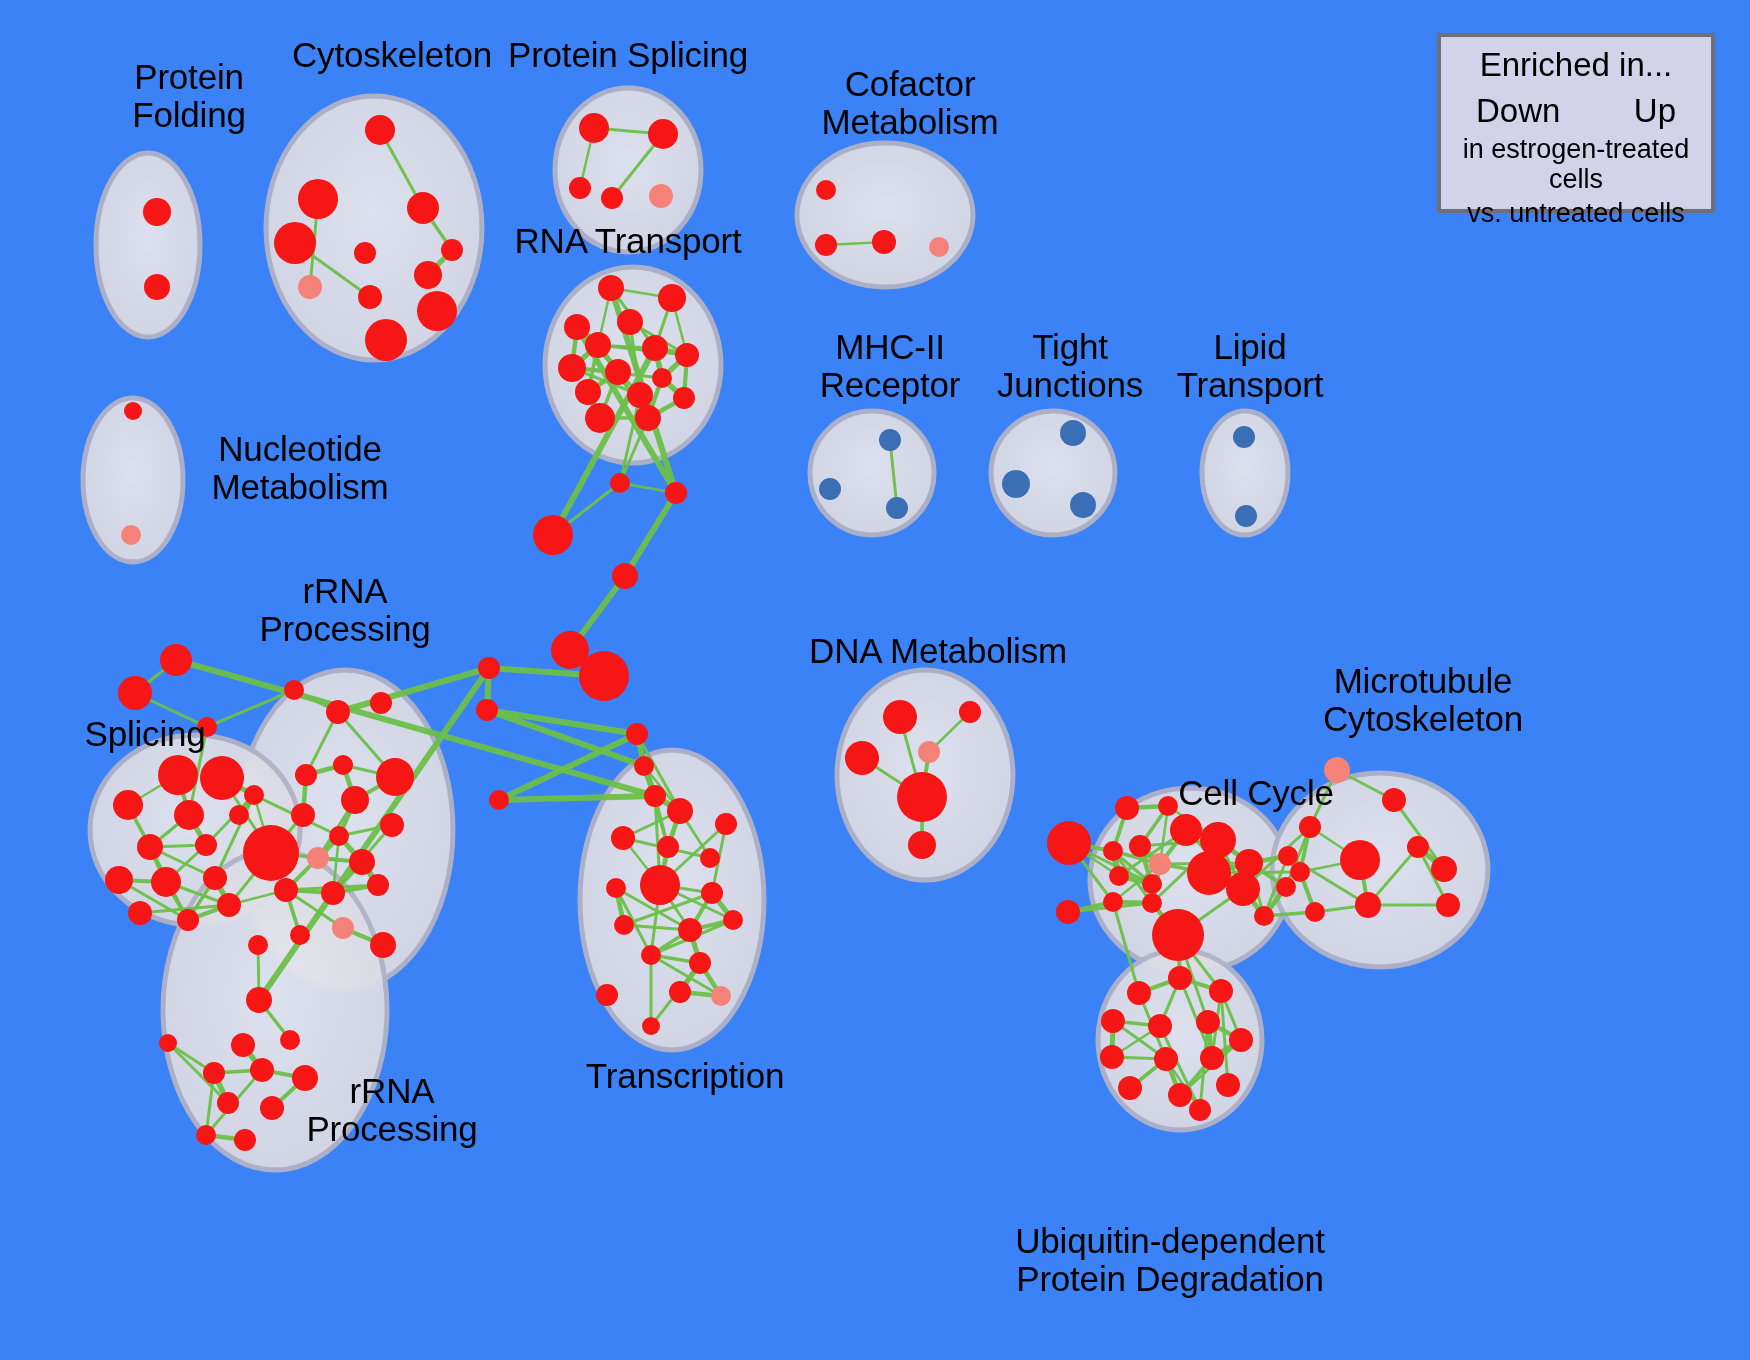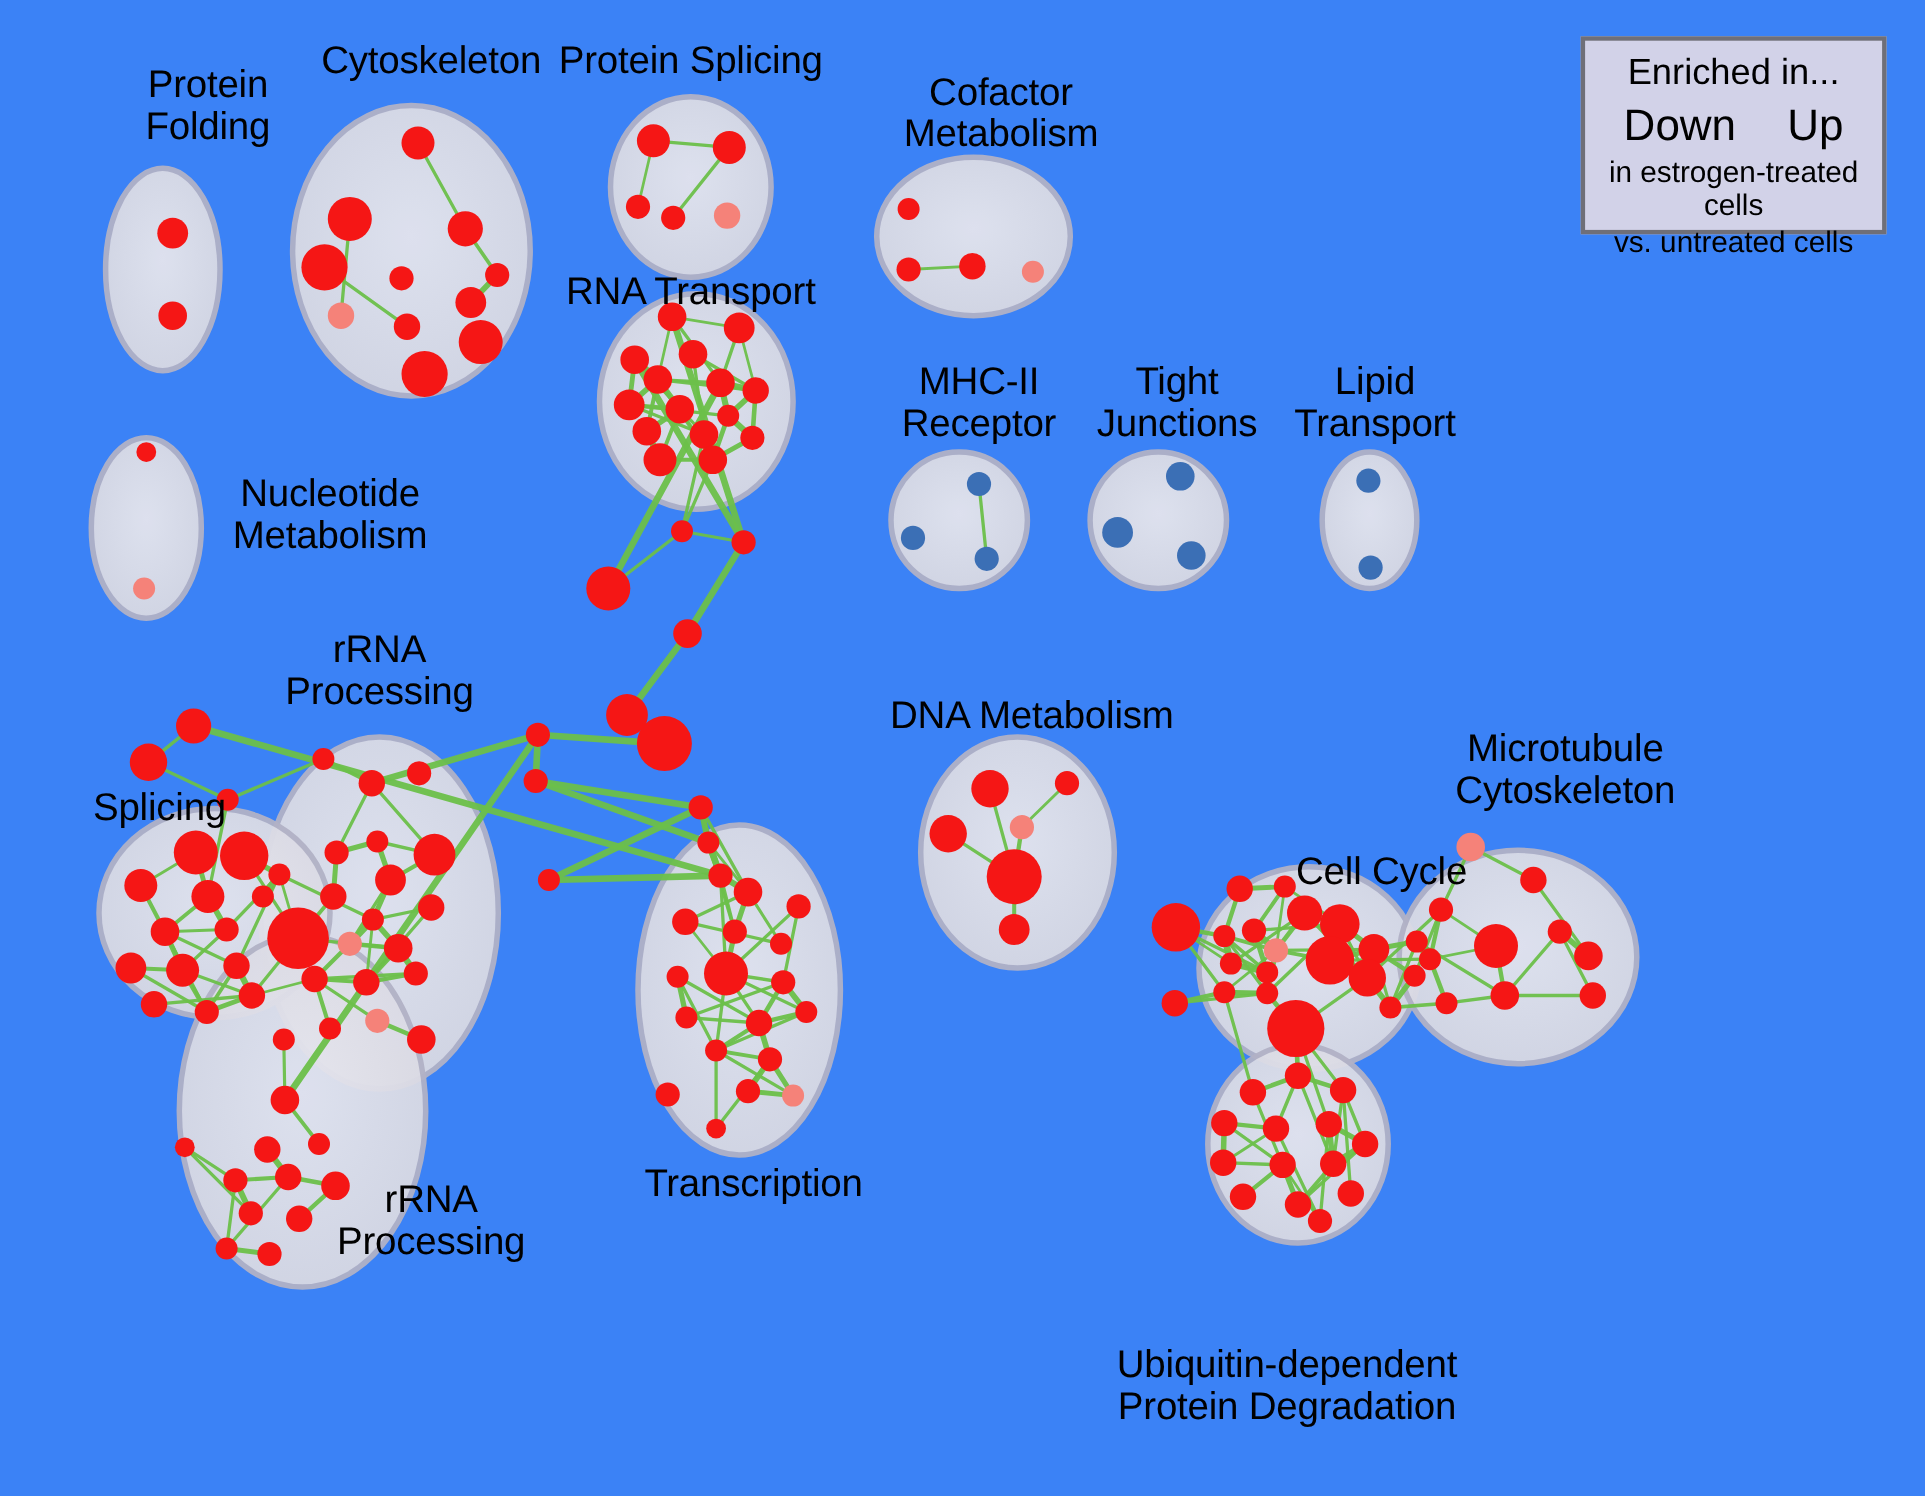--- a/index.html
+++ b/index.html
@@ -9,21 +9,21 @@
   .clabel{position:absolute;color:#000;font-family:"Liberation Sans",sans-serif;
           font-size:35px;line-height:1.08;text-align:center;white-space:pre;
           font-weight:400;letter-spacing:-0.2px;}
   #legend{position:absolute;left:1437px;top:33px;width:278px;height:180px;
           background:#d2d2e8;border:4px solid #6f6f78;box-sizing:border-box;
           display:flex;flex-direction:column;align-items:center;padding-top:9px;}
   #legend .lg-title{font-size:33px;color:#000;margin-bottom:6px;}
   #gradbar{width:168px;height:60px;
      background:linear-gradient(to right,#3b6fb5 0%,#6f9acf 18%,#b9d0e6 36%,#f4f6f8 50%,#f6c9c5 62%,#ef5048 82%,#f1201a 100%);}
   #legend .lg-row{width:200px;display:flex;justify-content:space-between;
-          font-size:40px;color:#000;margin-top:2px;}
+          font-size:33px;color:#000;margin-top:2px;}
   #legend .lg-sub{font-size:27px;color:#000;text-align:center;line-height:1.12;margin-top:4px;}
 </style>
 </head>
 <body>
 
 <div id="stage">
 
   <svg id="net" viewBox="0 0 1750 1360" preserveAspectRatio="none">
       <defs>
         <radialGradient id="haloGrad" cx="50%" cy="45%" r="62%">
@@ -494,21 +494,21 @@
       </g>
     </svg>
 
   <div id="labels-layer">
       <div class="clabel" style="left: 84px; top: 58px; width: 210px;">Protein
 Folding</div>
       <div class="clabel" style="left: 282px; top: 36px; width: 220px;">Cytoskeleton</div>
       <div class="clabel" style="left: 508px; top: 36px; width: 240px;">Protein Splicing</div>
       <div class="clabel" style="left: 800px; top: 65px; width: 220px;">Cofactor
 Metabolism</div>
-      <div class="clabel" style="left: 508px; top: 222px; width: 240px; margin-top: 24px;">RNA Transport</div>
+      <div class="clabel" style="left: 508px; top: 222px; width: 240px;">RNA Transport</div>
       <div class="clabel" style="left: 190px; top: 430px; width: 220px;">Nucleotide
 Metabolism</div>
       <div class="clabel" style="left: 795px; top: 328px; width: 190px;">MHC-II
 Receptor</div>
       <div class="clabel" style="left: 975px; top: 328px; width: 190px;">Tight
 Junctions</div>
       <div class="clabel" style="left: 1155px; top: 328px; width: 190px;">Lipid
 Transport</div>
       <div class="clabel" style="left: 250px; top: 572px; width: 190px;">rRNA
 Processing</div>

